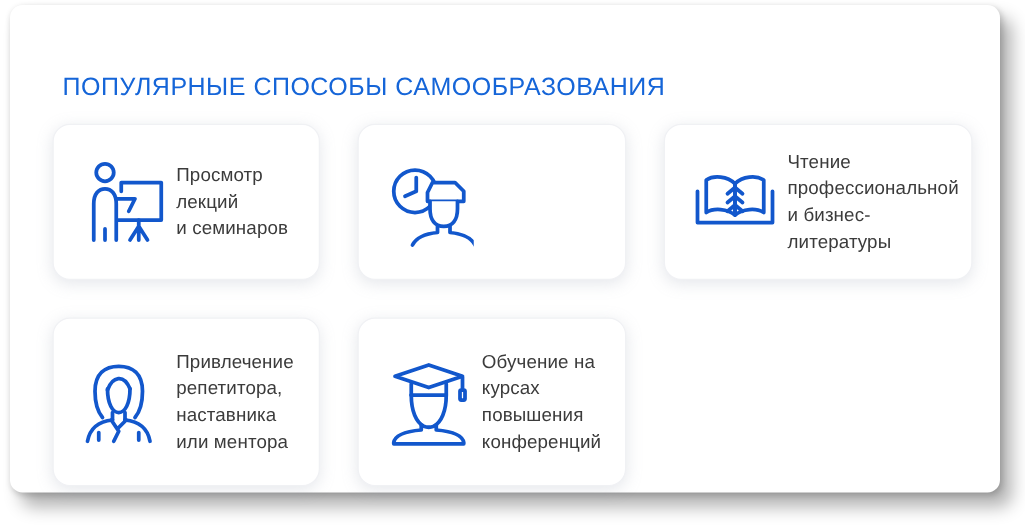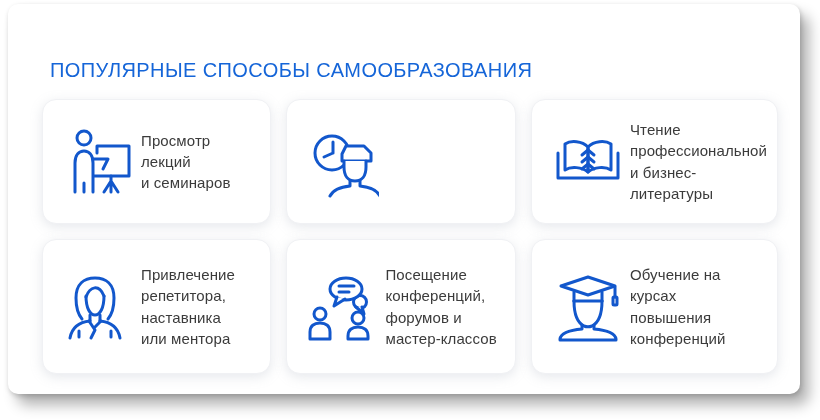--- a/index.html
+++ b/index.html
@@ -13,21 +13,21 @@
     box-shadow:1px 2px 5px rgba(0,0,0,.18), 9px 11px 14px rgba(0,0,0,.30);
   }
   .title{
     position:absolute;left:42px;top:42px;
     font-size:20px;font-weight:normal;color:#1565d8;letter-spacing:.4px;
     white-space:nowrap;
   }
   .grid{
     position:absolute;left:34px;top:95px;width:736px;
     display:grid;grid-template-columns:repeat(3,1fr);
-    grid-template-rows:125px 135px;gap:15px;
+    grid-template-rows:125px 135px;gap:30px;
   }
   .card{
     background:#ffffff;border:1px solid #f0f1f4;border-radius:14px;
     box-shadow:0 3px 12px rgba(155,165,180,.25);
     display:flex;align-items:center;padding:0 10px 0 14px;
   }
   .icon-wrap{width:84px;flex:0 0 84px;display:flex;justify-content:center;align-items:center;}
   .card-label{
     font-size:15px;line-height:1.42;color:#3b3b3b;
     white-space:pre-line;letter-spacing:.1px;
@@ -95,39 +95,20 @@
           <path d="M26 50 L32 59 L28 67 M38 50 L31 57"></path>
           <path d="M16 60 V66 M48 60 V66"></path>
         </svg>
       </span>
       <span class="card-label">Привлечение
 репетитора,
 наставника
 или ментора</span>
     </div>
 
-    <div class="card">
-      <span class="icon-wrap">
-        <svg width="72" height="72" viewBox="0 0 72 72" fill="none" stroke="#1257cc" stroke-width="3" stroke-linecap="round" stroke-linejoin="round">
-          <circle cx="53" cy="31" r="6.5" fill="#ffffff"></circle>
-          <path d="M55 36 L57 43 L49 36" fill="#ffffff"></path>
-          <ellipse cx="39" cy="18" rx="16" ry="11" fill="#ffffff"></ellipse>
-          <path d="M30 26 L27 35 L38 28" fill="#ffffff"></path>
-          <path d="M32 15 H47 M32 21 H42"></path>
-          <circle cx="13" cy="43" r="6"></circle>
-          <path d="M3 68 V61 C3 55 7 52 13 52 C19 52 23 55 23 61 V68 Z"></path>
-          <circle cx="51" cy="47" r="6"></circle>
-          <path d="M41 68 V65 C41 59 45 56 51 56 C57 56 61 59 61 65 V68 Z"></path>
-        </svg>
-      </span>
-      <span class="card-label">Посещение
-конференций,
-форумов и
-мастер-классов</span>
-    </div>
 
     <div class="card">
       <span class="icon-wrap">
         <svg width="72" height="72" viewBox="0 0 72 72" fill="none" stroke="#1257cc" stroke-width="3" stroke-linecap="round" stroke-linejoin="round">
           <path d="M36 6 L63 15 L36 24 L9 15 Z"></path>
           <path d="M63 16 V26"></path>
           <rect x="61" y="26" width="4" height="8" rx="1"></rect>
           <path d="M22 21 V30 M50 21 V30"></path>
           <path d="M22 30 H50"></path>
           <path d="M22 30 C22 43 26 52 32 55 C34.5 56 37.5 56 40 55 C46 52 50 43 50 30"></path>

